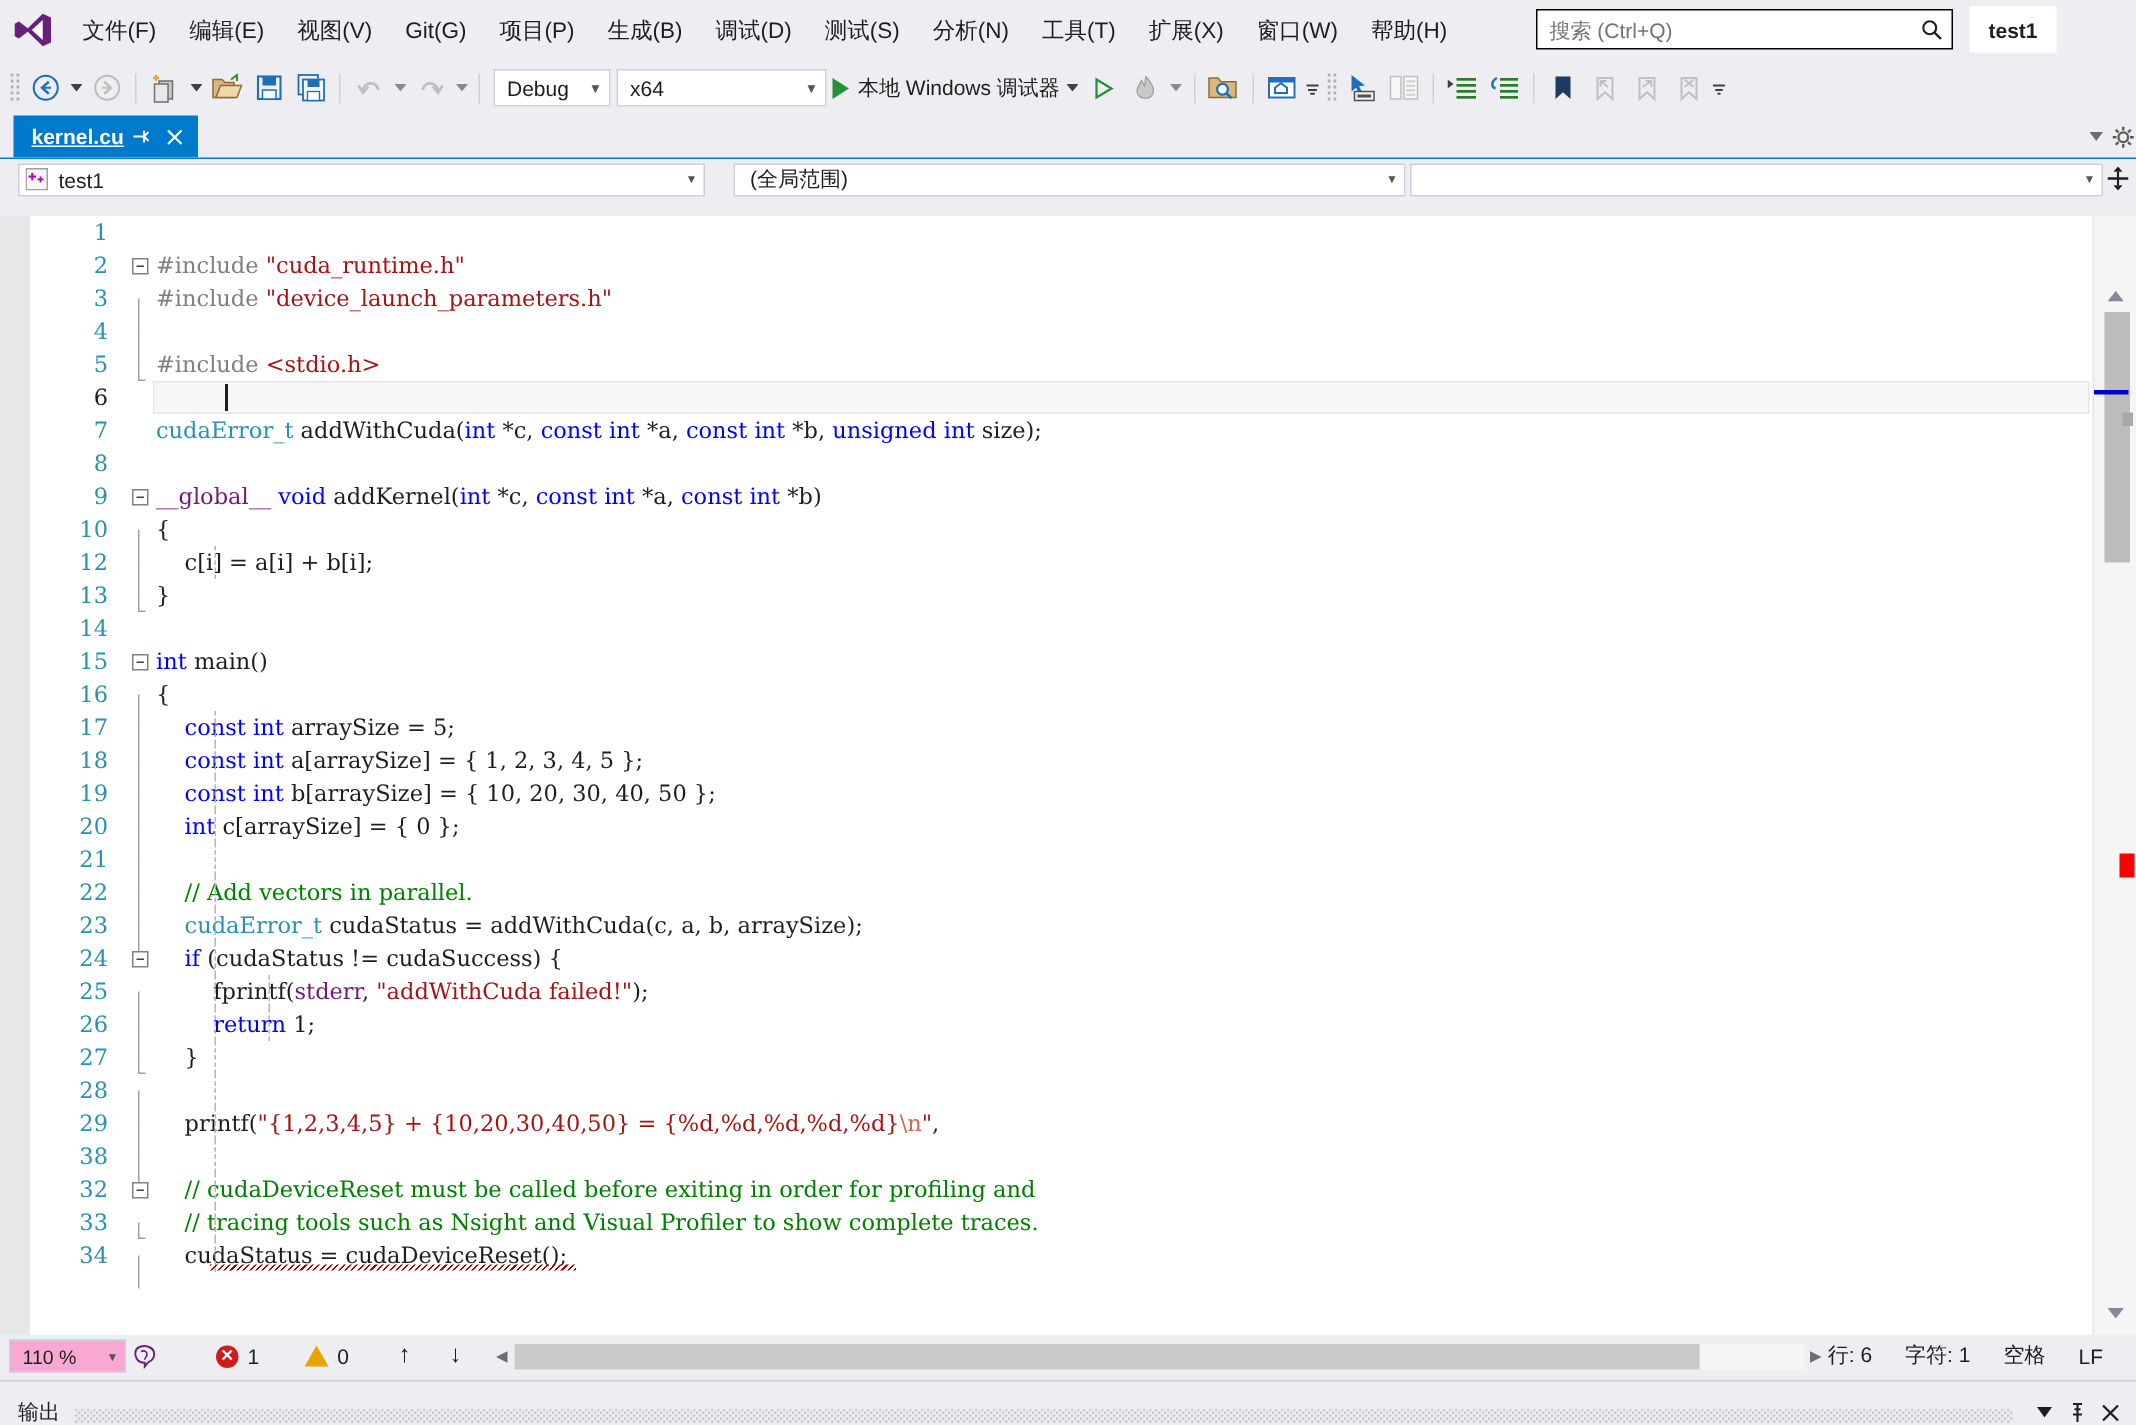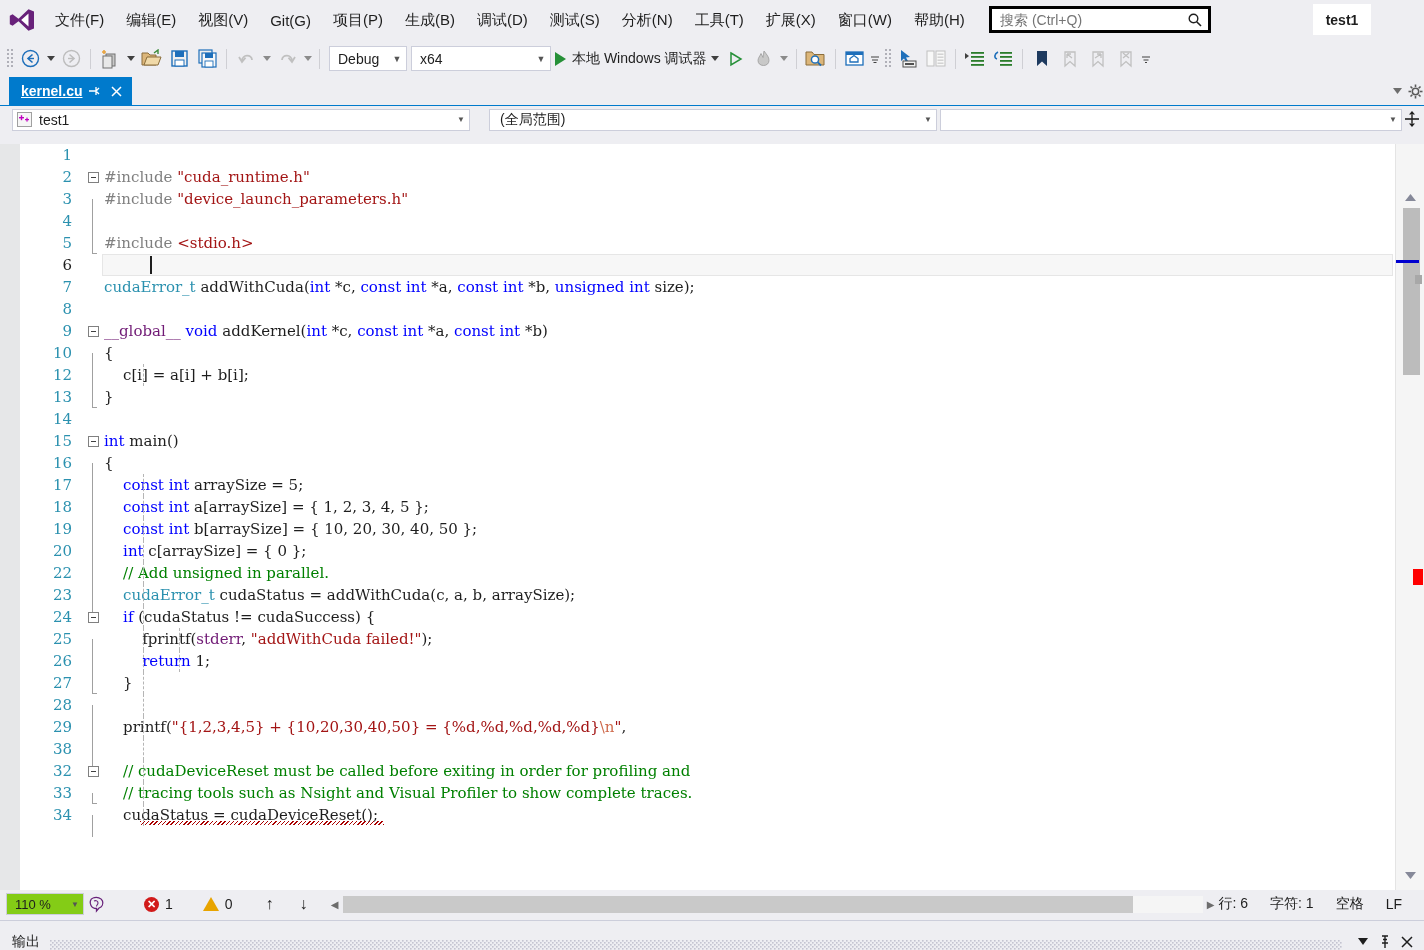--- a/index.html
+++ b/index.html
@@ -18,23 +18,23 @@
     display: flex; align-items: center;
     position: relative;
   }
   .vs-logo { width: 44px; height: 40px; display:flex; align-items:center; justify-content:center; }
   .menu-item {
     font-size: 15px; color: #1e1e1e;
     padding: 4px 11px; white-space: nowrap;
     cursor: default;
   }
   .search-box {
-    position: absolute; left: 989px; top: 6px;
-    width: 222px; height: 27px;
-    background: #ffffff; border: 3px solid #000000;
+    position: absolute; left: 1024px; top: 6px;
+    width: 278px; height: 27px;
+    background: #ffffff; border: 1px solid #000000;
     display: flex; align-items: center;
   }
   .search-box input {
     border: none; outline: none; flex: 1;
     font-size: 14px; color: #6d6d6d;
     padding-left: 8px; background: transparent;
     font-family: "Liberation Sans", sans-serif;
   }
   .search-icon { width: 26px; display:flex; align-items:center; justify-content:center; }
   .proj-badge {
@@ -228,21 +228,21 @@
     background: #a8a8a8; top: 131px;
   }
 
   
   .edstatus {
     position: absolute; left: 0; top: 890px; width: 1424px; height: 28px;
     background: #eeeef2; display: flex; align-items: center;
     font-size: 13px; color: #1e1e1e;
   }
   .zoom-combo {
-    width: 78px; height: 22px; background: #84cc16; border: 1px solid #cccedb;
+    width: 78px; height: 22px; background: #f9a8d4; border: 1px solid #cccedb;
     display: flex; align-items: center; margin-left: 6px;
     font-size: 13px;
     justify-content: center;
   }
   .zoom-combo .zl { flex: 1; padding-left: 8px; }
   .zoom-combo .zd { width: 16px; text-align:center; font-size:8px; color:#555; }
   .st-icon { width: 26px; height: 24px; display:flex;align-items:center;justify-content:center; }
   .err-dot {
     width: 15px; height: 15px; border-radius: 50%;
     background: #d11a1a; color:#fff; font-size:11px; font-weight:bold;
@@ -642,21 +642,22 @@
         <div class="line"><div class="lnum">10</div><div class="fold"><div style="position: absolute; left: 10px; top: 0px; width: 1px; height: 22px; background: rgb(160, 160, 160);"></div></div><div class="codetext"><span class="k-plain">{</span></div></div>
         <div class="line"><div class="lnum">12</div><div class="fold"><div style="position: absolute; left: 10px; top: 0px; width: 1px; height: 22px; background: rgb(160, 160, 160);"></div></div><div class="codetext"><span class="k-plain">    c[i] = a[i] + b[i];</span></div><div class="guide-dash" style="left: 123.08px;"></div></div>
         <div class="line"><div class="lnum">13</div><div class="fold"><div style="position: absolute; left: 10px; top: 0px; width: 1px; height: 11px; background: rgb(160, 160, 160);"></div><div style="position: absolute; left: 10px; top: 10px; width: 5px; height: 1px; background: rgb(160, 160, 160);"></div></div><div class="codetext"><span class="k-plain">}</span></div></div>
         <div class="line"><div class="lnum">14</div><div class="fold"></div><div class="codetext"></div></div>
         <div class="line"><div class="lnum">15</div><div class="fold"><div class="fold-box"></div></div><div class="codetext"><span class="k-kw">int</span><span class="k-plain"> main()</span></div></div>
         <div class="line"><div class="lnum">16</div><div class="fold"><div style="position: absolute; left: 10px; top: 0px; width: 1px; height: 22px; background: rgb(160, 160, 160);"></div></div><div class="codetext"><span class="k-plain">{</span></div></div>
         <div class="line"><div class="lnum">17</div><div class="fold"><div style="position: absolute; left: 10px; top: 0px; width: 1px; height: 22px; background: rgb(160, 160, 160);"></div></div><div class="codetext"><span class="k-plain">    </span><span class="k-kw">const</span><span class="k-plain"> </span><span class="k-kw">int</span><span class="k-plain"> arraySize = 5;</span></div><div class="guide-dash" style="left: 123.08px;"></div></div>
         <div class="line"><div class="lnum">18</div><div class="fold"><div style="position: absolute; left: 10px; top: 0px; width: 1px; height: 22px; background: rgb(160, 160, 160);"></div></div><div class="codetext"><span class="k-plain">    </span><span class="k-kw">const</span><span class="k-plain"> </span><span class="k-kw">int</span><span class="k-plain"> a[arraySize] = { 1, 2, 3, 4, 5 };</span></div><div class="guide-dash" style="left: 123.08px;"></div></div>
         <div class="line"><div class="lnum">19</div><div class="fold"><div style="position: absolute; left: 10px; top: 0px; width: 1px; height: 22px; background: rgb(160, 160, 160);"></div></div><div class="codetext"><span class="k-plain">    </span><span class="k-kw">const</span><span class="k-plain"> </span><span class="k-kw">int</span><span class="k-plain"> b[arraySize] = { 10, 20, 30, 40, 50 };</span></div><div class="guide-dash" style="left: 123.08px;"></div></div>
         <div class="line"><div class="lnum">20</div><div class="fold"><div style="position: absolute; left: 10px; top: 0px; width: 1px; height: 22px; background: rgb(160, 160, 160);"></div></div><div class="codetext"><span class="k-plain">    </span><span class="k-kw">int</span><span class="k-plain"> c[arraySize] = { 0 };</span></div><div class="guide-dash" style="left: 123.08px;"></div></div>
-        <div class="line"><div class="lnum">22</div><div class="fold"><div style="position: absolute; left: 10px; top: 0px; width: 1px; height: 22px; background: rgb(160, 160, 160);"></div></div><div class="codetext"><span class="k-com">    // Add unsigned in parallel.</span></div><div class="guide-dash" style="left: 123.08px;"></div></div>
+        <div class="line"><div class="lnum">21</div><div class="fold"><div style="position: absolute; left: 10px; top: 0px; width: 1px; height: 22px; background: rgb(160, 160, 160);"></div></div><div class="codetext"></div><div class="guide-dash" style="left: 123.08px;"></div></div>
+        <div class="line"><div class="lnum">22</div><div class="fold"><div style="position: absolute; left: 10px; top: 0px; width: 1px; height: 22px; background: rgb(160, 160, 160);"></div></div><div class="codetext"><span class="k-com">    // Add vectors in parallel.</span></div><div class="guide-dash" style="left: 123.08px;"></div></div>
         <div class="line"><div class="lnum">23</div><div class="fold"><div style="position: absolute; left: 10px; top: 0px; width: 1px; height: 22px; background: rgb(160, 160, 160);"></div></div><div class="codetext"><span class="k-plain">    </span><span class="k-type">cudaError_t</span><span class="k-plain"> cudaStatus = addWithCuda(c, a, b, arraySize);</span></div><div class="guide-dash" style="left: 123.08px;"></div></div>
         <div class="line"><div class="lnum">24</div><div class="fold"><div class="fold-box"></div></div><div class="codetext"><span class="k-plain">    </span><span class="k-kw">if</span><span class="k-plain"> (cudaStatus != cudaSuccess) {</span></div><div class="guide-dash" style="left: 123.08px;"></div></div>
         <div class="line"><div class="lnum">25</div><div class="fold"><div style="position: absolute; left: 10px; top: 0px; width: 1px; height: 22px; background: rgb(160, 160, 160);"></div></div><div class="codetext"><span class="k-plain">        fprintf(</span><span class="k-mac">stderr</span><span class="k-plain">, </span><span class="k-str">"addWithCuda failed!"</span><span class="k-plain">);</span></div><div class="guide-dash" style="left: 123.08px;"></div><div class="guide-dash" style="left: 159.16px;"></div></div>
         <div class="line"><div class="lnum">26</div><div class="fold"><div style="position: absolute; left: 10px; top: 0px; width: 1px; height: 22px; background: rgb(160, 160, 160);"></div></div><div class="codetext"><span class="k-plain">        </span><span class="k-kw">return</span><span class="k-plain"> 1;</span></div><div class="guide-dash" style="left: 123.08px;"></div><div class="guide-dash" style="left: 159.16px;"></div></div>
         <div class="line"><div class="lnum">27</div><div class="fold"><div style="position: absolute; left: 10px; top: 0px; width: 1px; height: 11px; background: rgb(160, 160, 160);"></div><div style="position: absolute; left: 10px; top: 10px; width: 5px; height: 1px; background: rgb(160, 160, 160);"></div></div><div class="codetext"><span class="k-plain">    }</span></div><div class="guide-dash" style="left: 123.08px;"></div></div>
         <div class="line"><div class="lnum">28</div><div class="fold"><div style="position: absolute; left: 10px; top: 0px; width: 1px; height: 22px; background: rgb(160, 160, 160);"></div></div><div class="codetext"></div><div class="guide-dash" style="left: 123.08px;"></div></div>
         <div class="line"><div class="lnum">29</div><div class="fold"><div style="position: absolute; left: 10px; top: 0px; width: 1px; height: 22px; background: rgb(160, 160, 160);"></div></div><div class="codetext"><span class="k-plain">    printf(</span><span class="k-str">"{1,2,3,4,5} + {10,20,30,40,50} = {%d,%d,%d,%d,%d}</span><span class="k-esc">\n</span><span class="k-str">"</span><span class="k-plain">,</span></div><div class="guide-dash" style="left: 123.08px;"></div></div>
         <div class="line"><div class="lnum">38</div><div class="fold"><div style="position: absolute; left: 10px; top: 0px; width: 1px; height: 22px; background: rgb(160, 160, 160);"></div></div><div class="codetext"></div><div class="guide-dash" style="left: 123.08px;"></div></div>
         <div class="line"><div class="lnum">32</div><div class="fold"><div class="fold-box"></div></div><div class="codetext"><span class="k-com">    // cudaDeviceReset must be called before exiting in order for profiling and</span></div><div class="guide-dash" style="left: 123.08px;"></div></div>
         <div class="line"><div class="lnum">33</div><div class="fold"><div style="position: absolute; left: 10px; top: 0px; width: 1px; height: 11px; background: rgb(160, 160, 160);"></div><div style="position: absolute; left: 10px; top: 10px; width: 5px; height: 1px; background: rgb(160, 160, 160);"></div></div><div class="codetext"><span class="k-com">    // tracing tools such as Nsight and Visual Profiler to show complete traces.</span></div><div class="guide-dash" style="left: 123.08px;"></div></div>

